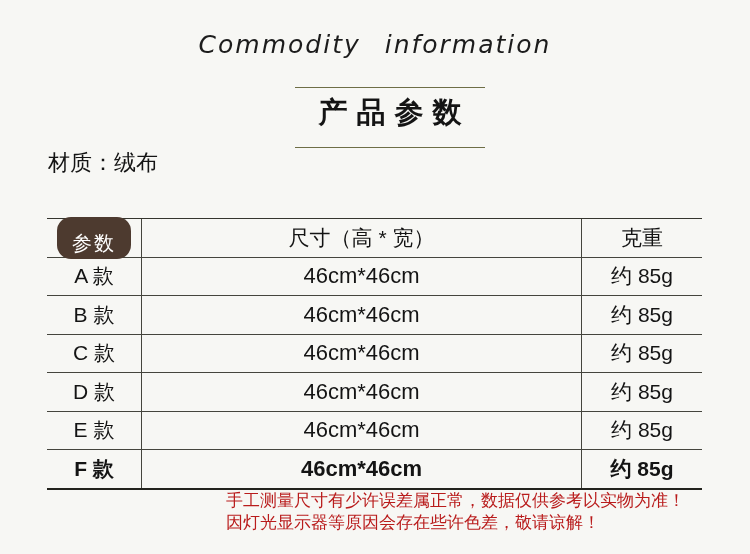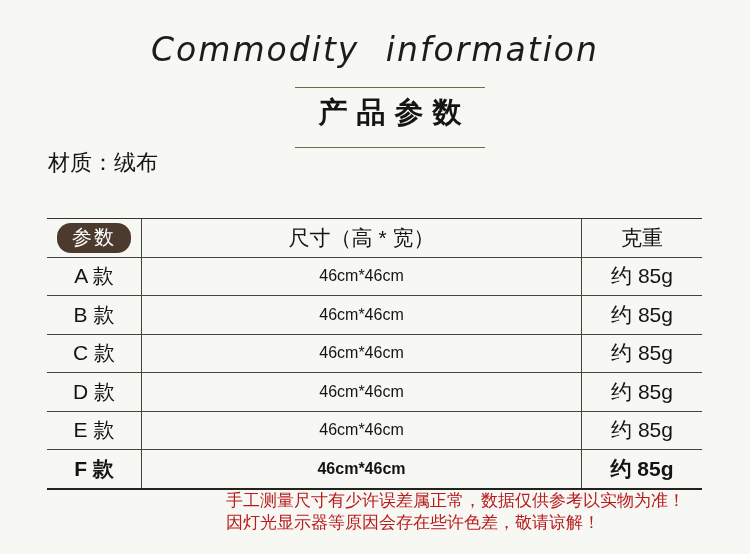--- a/index.html
+++ b/index.html
@@ -19,21 +19,21 @@
 
   
   .title-en {
     position: absolute;
     top: 30px;
     left: 0;
     width: 750px;
     text-align: center;
     font-family: "DejaVu Sans", sans-serif;
     font-style: italic;
-    font-size: 33px;
+    font-size: 25px;
     font-weight: 500;
     letter-spacing: 2px;
     word-spacing: 14px;
     color: #1c1c1c;
   }
 
   
   .subtitle-box {
     position: absolute;
     top: 87px;
@@ -82,27 +82,27 @@
     align-items: center;
     justify-content: center;
     border-bottom: 1px solid #45453d;
     font-size: 21px;
     font-weight: 500;
     color: #141414;
     white-space: nowrap;
   }
   .cell.c2, .cell.c3 { border-left: 1px solid #45453d; }
   .spec-table .cell:nth-last-child(-n+3) { border-bottom: none; font-weight: bold; }
-  .cell.size { font-size: 16px; }
+  .cell.size { font-size: 22px; }
 
   .badge {
     background: #4d3a2f;
     color: #ffffff;
     border-radius: 14px;
-    padding: 2px 15px 3px 15px;
+    padding: 14px 15px 3px 15px;
     font-size: 20px;
     letter-spacing: 2px;
     line-height: 25px;
   }
 
   
   .footer {
     position: absolute;
     top: 490px;
     left: 226px;

